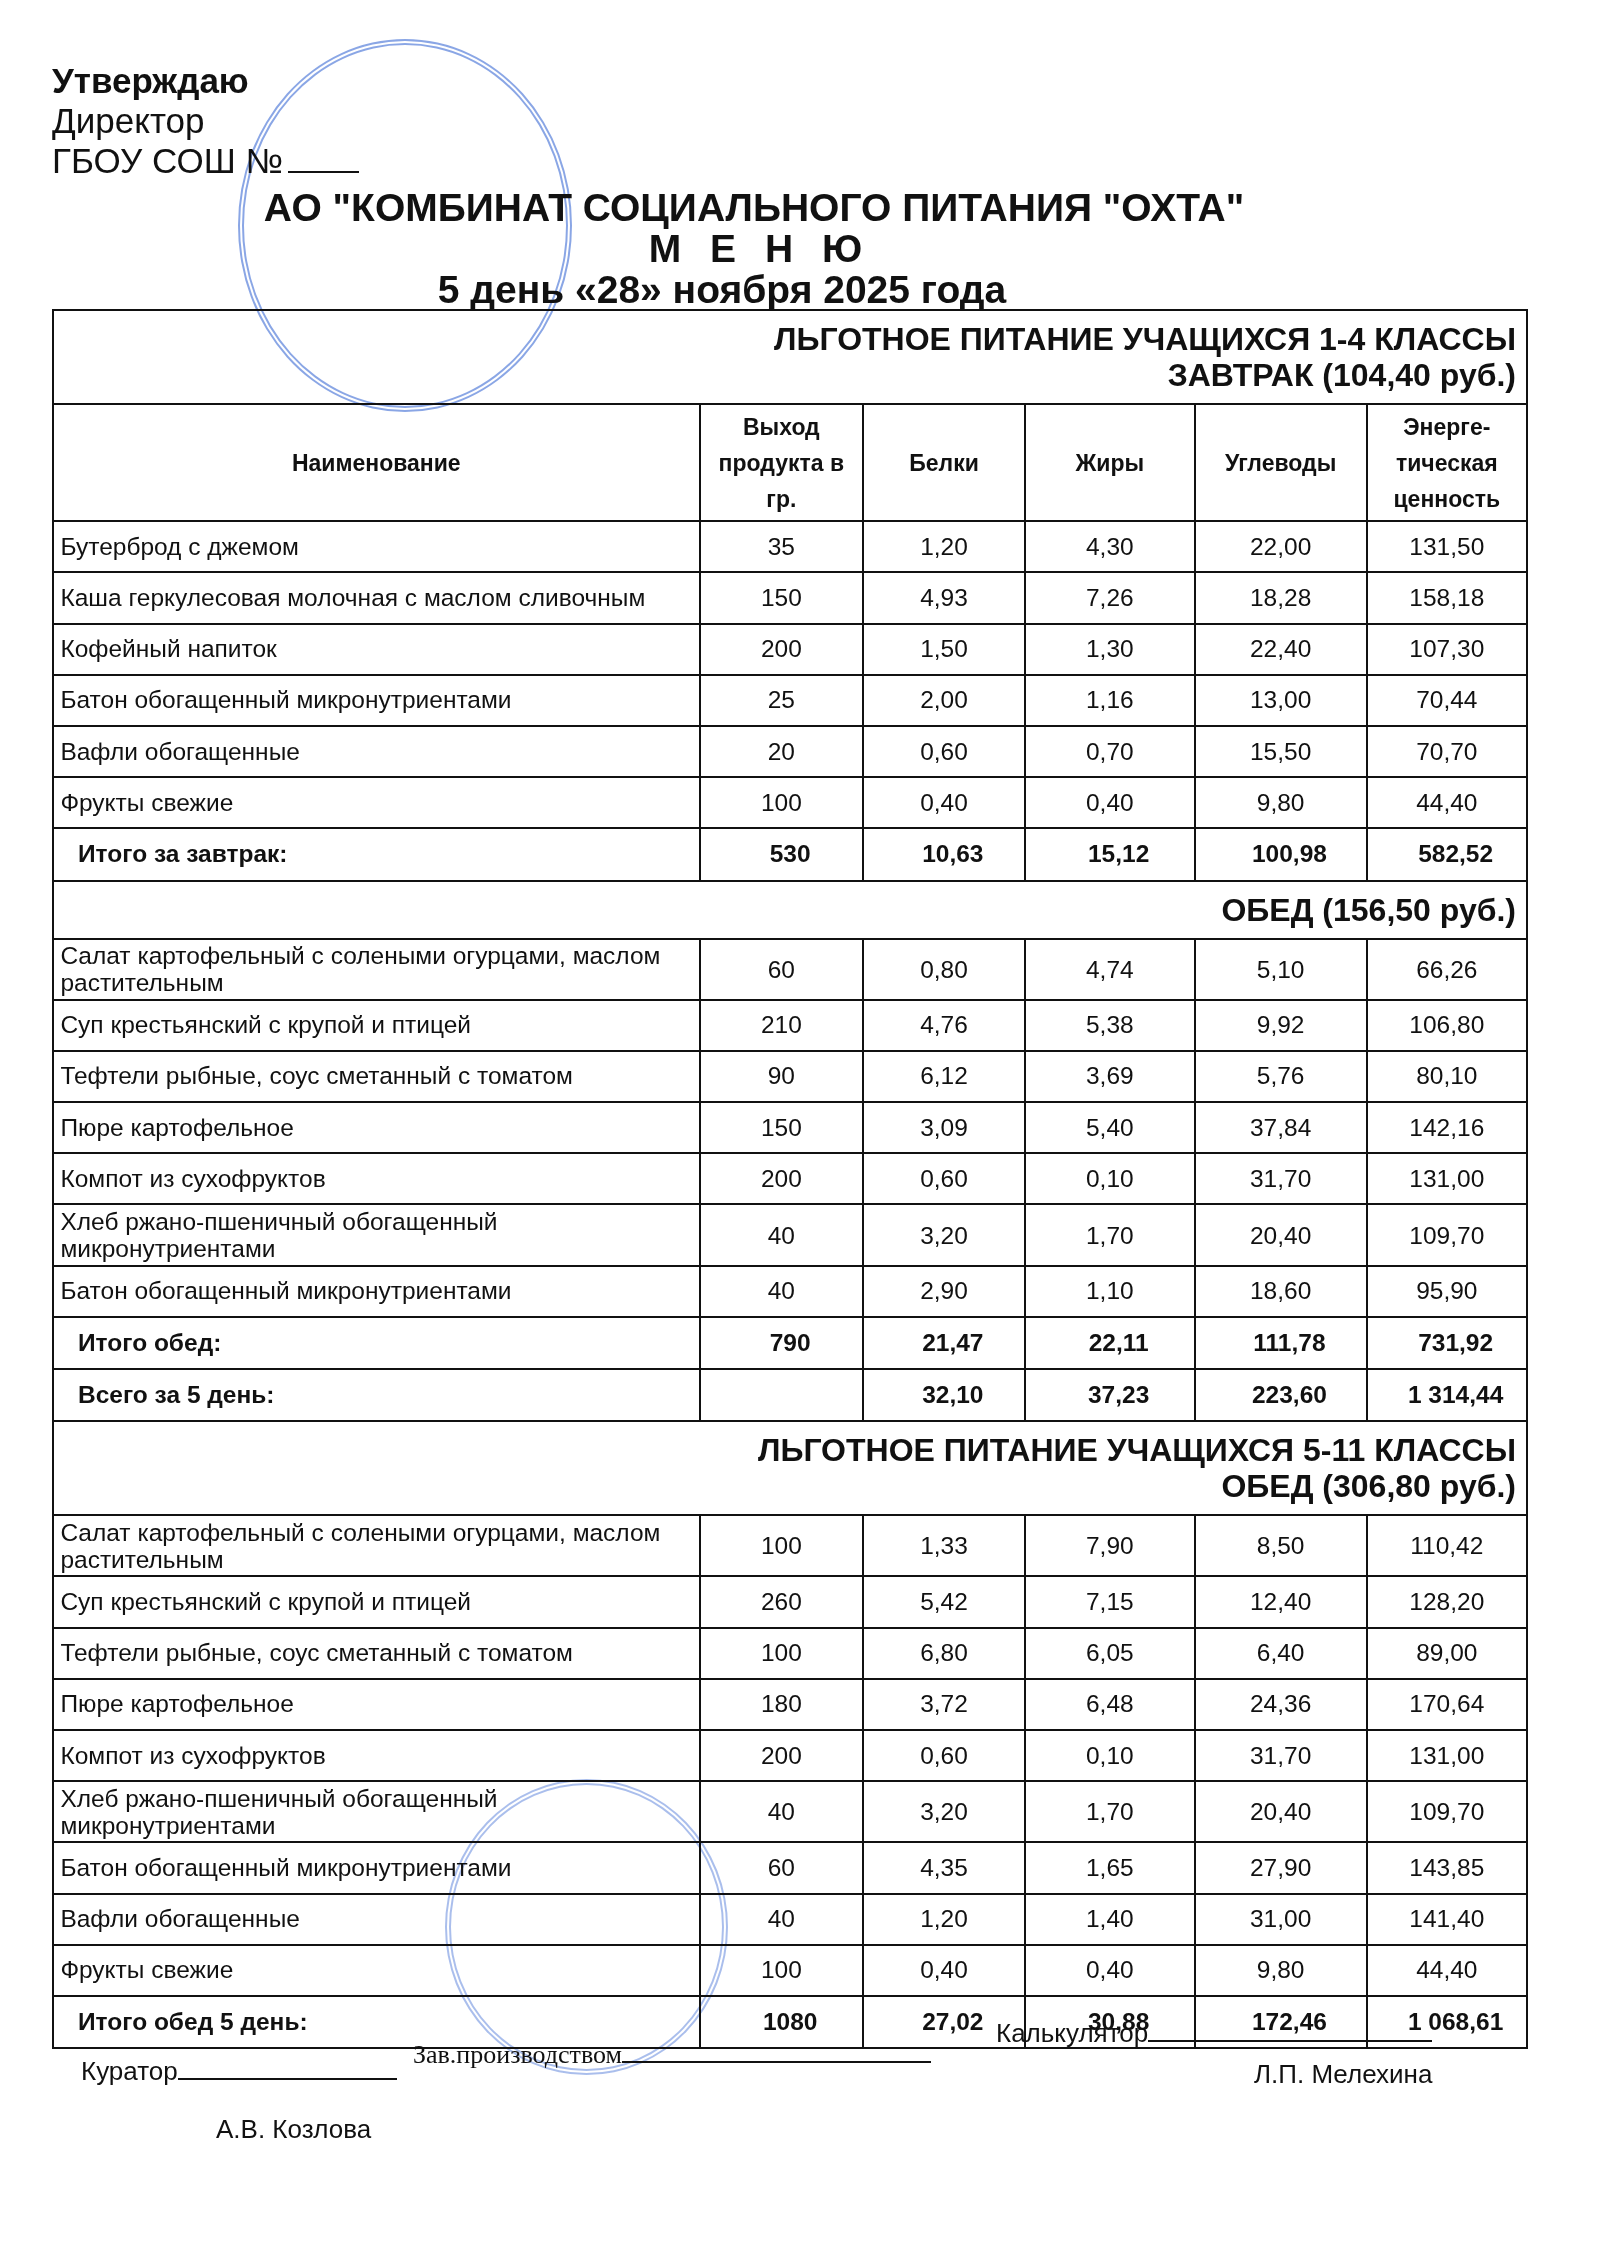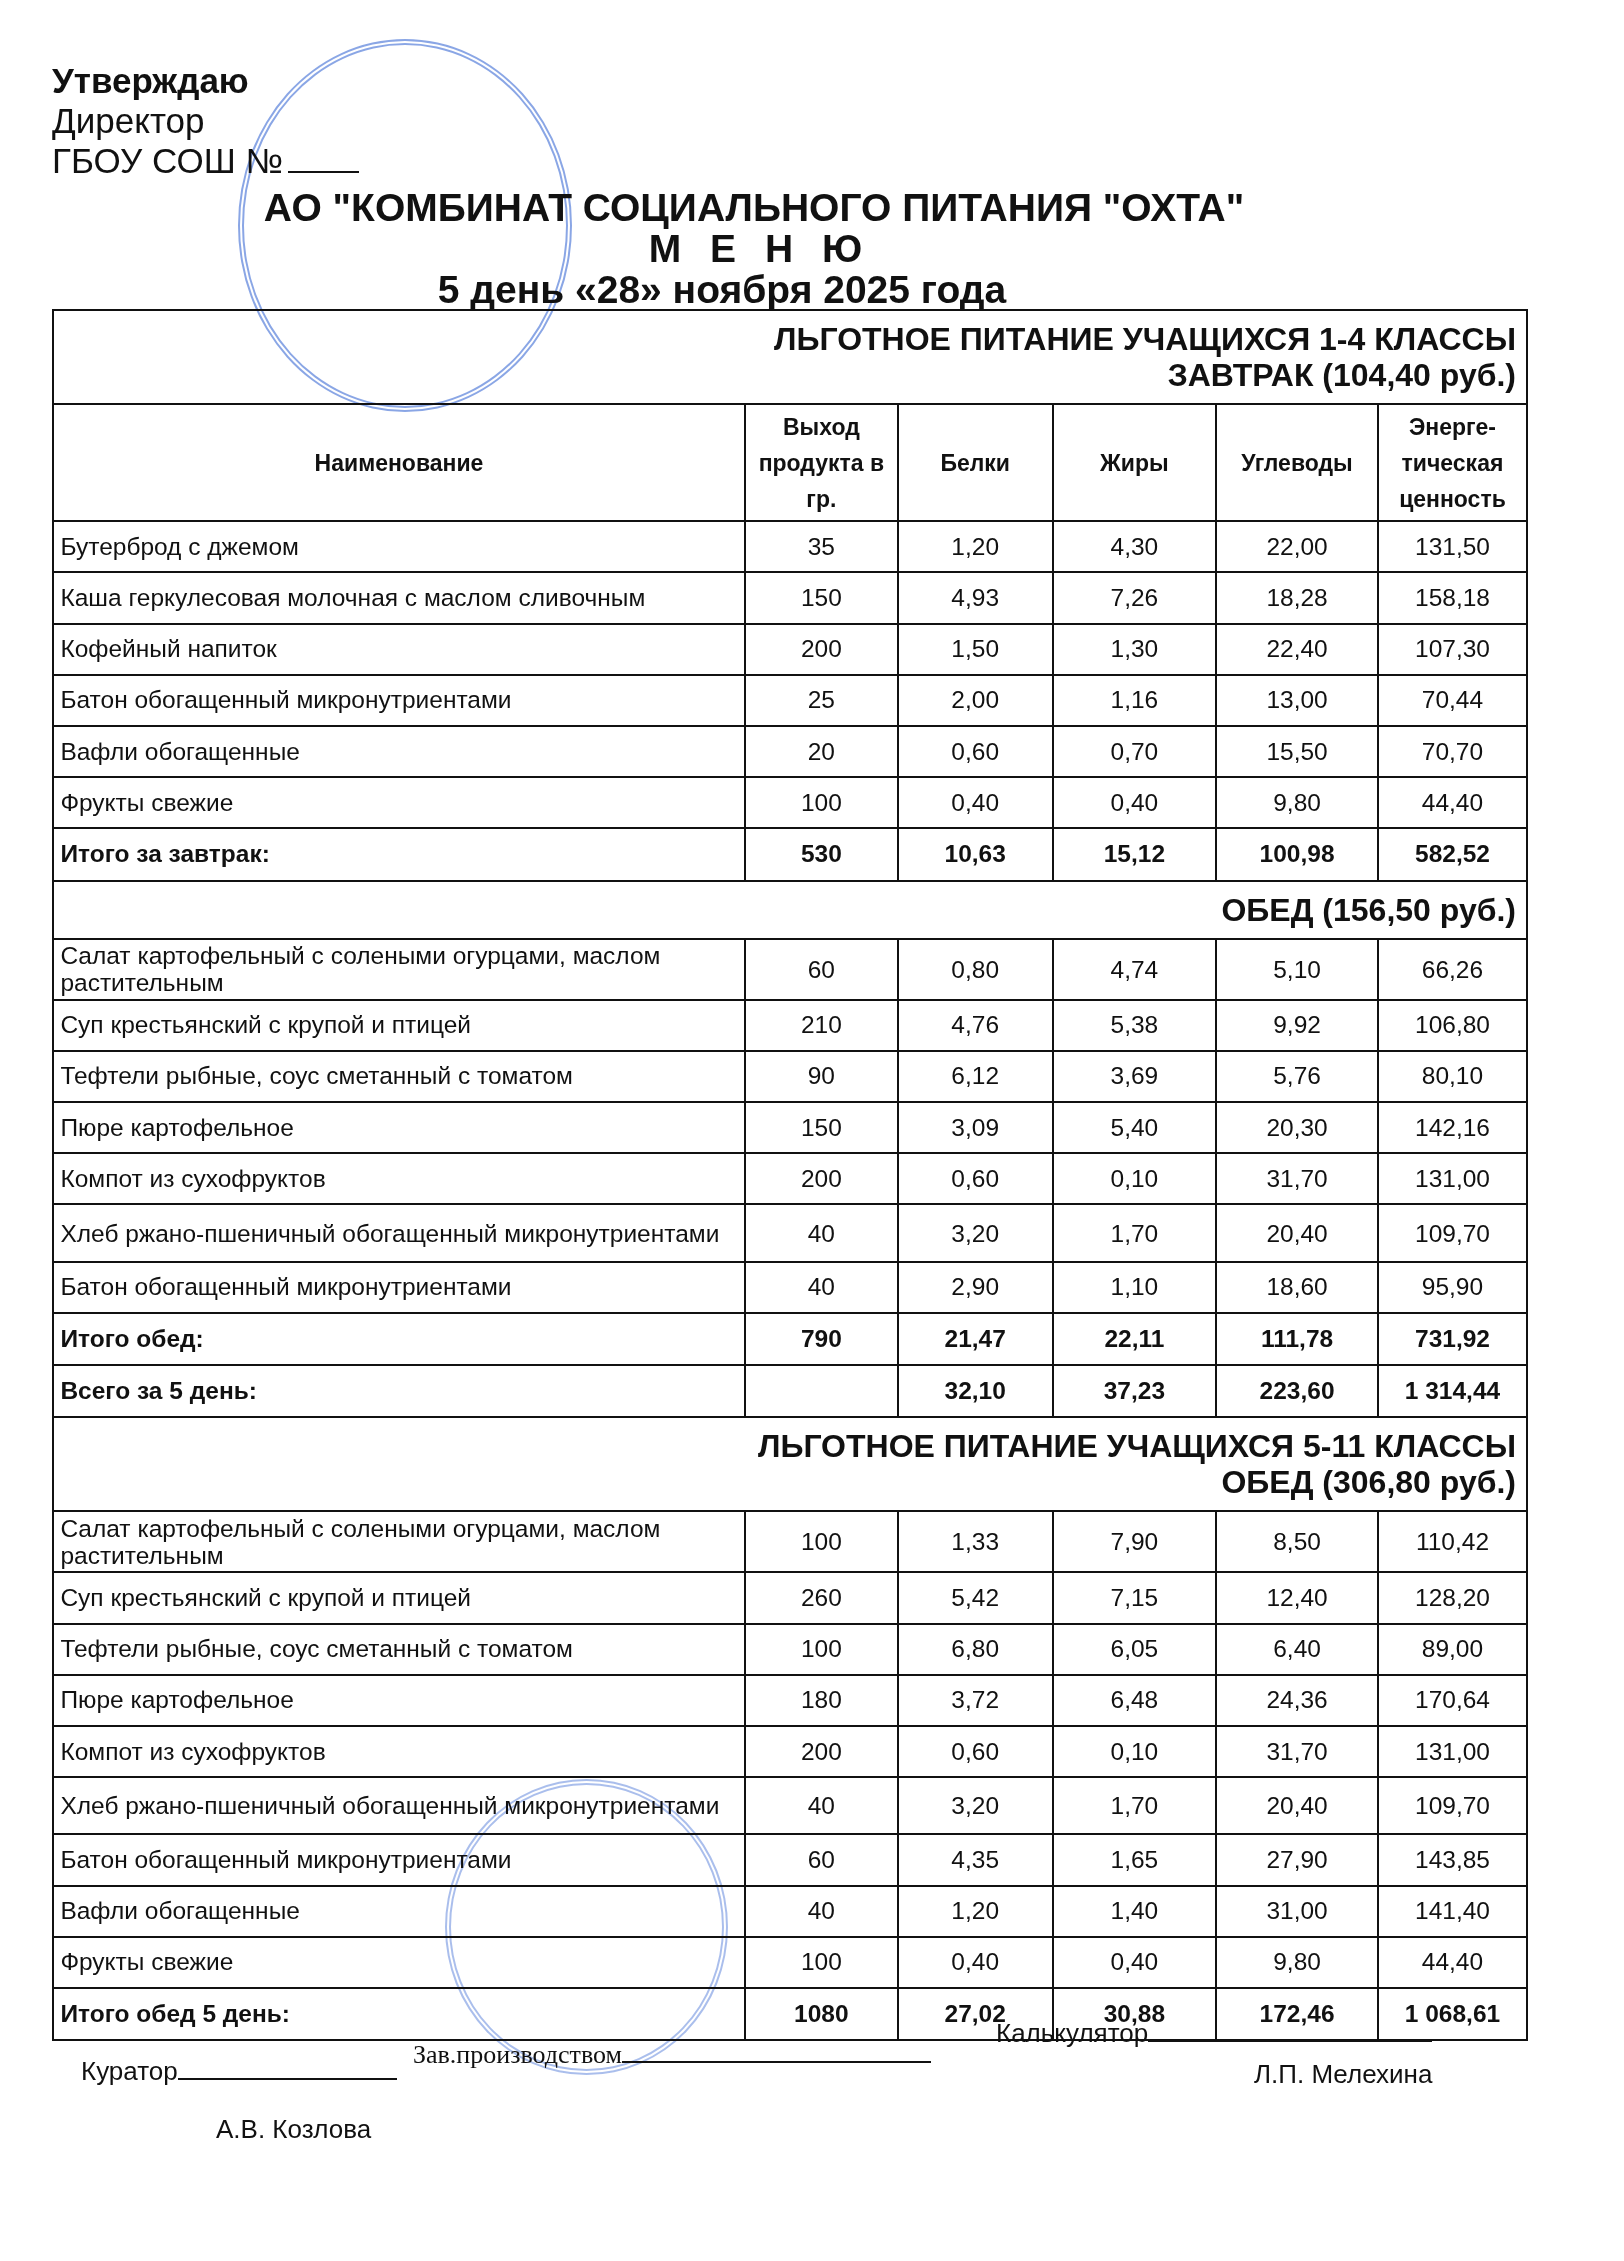--- a/index.html
+++ b/index.html
@@ -14,21 +14,21 @@
   .stamp{position:absolute;border-radius:50%;border:6.4px double #2c5fd1;opacity:.55;}
   .stamp1{left:238px;top:39px;width:322px;height:361px;}
   .stamp2{left:445px;top:1779px;width:271px;height:284px;opacity:.4;}
   table.menu{position:absolute;left:52px;top:309px;width:1476px;border-collapse:collapse;font-size:24.5px;}
   table.menu td{border:2.6px solid #111;padding:2.6px 6.4px;vertical-align:middle;}
   td.name{width:690px;text-align:left;}
   td.num{text-align:center;}
   td.c1{width:139px;} td.c2{width:142px;} td.c3{width:151px;} td.c4{width:148px;border-radius:26px;} td.c5{width:135px;}
   tr.row td{height:44px;}
   tr.row2 td{height:50px;line-height:27px;}
-  tr.total td{font-weight:bold;height:45px;}
+  tr.total td{font-weight:bold;height:45px;padding-left:24px;}
   tr.sec td{text-align:right;font-weight:bold;font-size:32px;line-height:36px;padding:10px;margin-top:45px;}
   tr.head td{text-align:center;font-weight:bold;font-size:23px;line-height:36px;height:110px;}
   .uline{display:inline-block;border-bottom:2.6px solid #111;height:6.4px;}
   .sig{position:absolute;font-size:26px;}
 </style>
 </head>
 <body>
 
 <div class="stamp stamp1"></div>
 <div class="stamp stamp2"></div>
@@ -144,21 +144,21 @@
         <td class="num c2">6,12</td>
         <td class="num c3">3,69</td>
         <td class="num c4">5,76</td>
         <td class="num c5">80,10</td>
       </tr>
       <tr class="row">
         <td class="name">Пюре картофельное</td>
         <td class="num c1">150</td>
         <td class="num c2">3,09</td>
         <td class="num c3">5,40</td>
-        <td class="num c4">20,30</td>
+        <td class="num c4">37,84</td>
         <td class="num c5">142,16</td>
       </tr>
       <tr class="row">
         <td class="name">Компот из сухофруктов</td>
         <td class="num c1">200</td>
         <td class="num c2">0,60</td>
         <td class="num c3">0,10</td>
         <td class="num c4">31,70</td>
         <td class="num c5">131,00</td>
       </tr>

